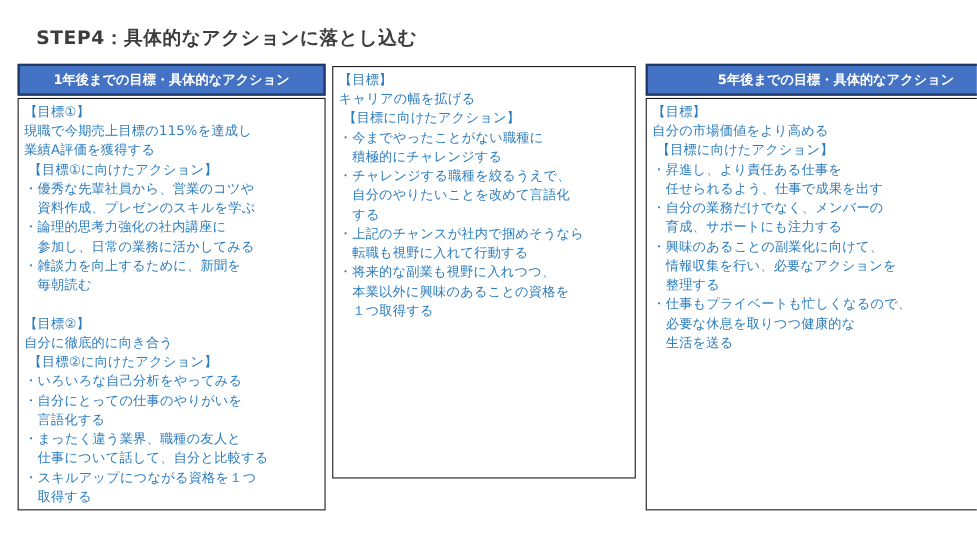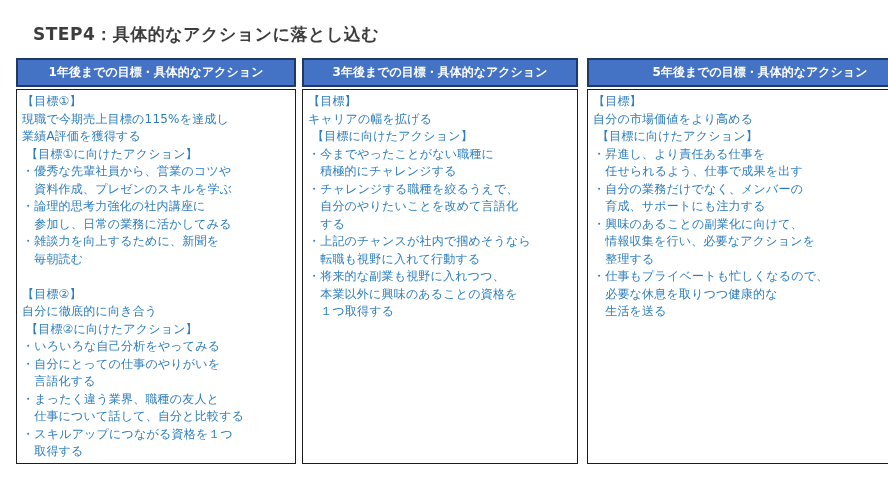--- a/index.html
+++ b/index.html
@@ -92,21 +92,20 @@
 ・いろいろな自己分析をやってみる
 ・自分にとっての仕事のやりがいを
 　言語化する
 ・まったく違う業界、職種の友人と
 　仕事について話して、自分と比較する
 ・スキルアップにつながる資格を１つ
 　取得する</div>
   </div>
 
   <div class="goal-column c2">
-    <div class="column-header">3年後までの目標・具体的なアクション</div>
     <div class="column-body">【目標】
 キャリアの幅を拡げる
  【目標に向けたアクション】
 ・今までやったことがない職種に
 　積極的にチャレンジする
 ・チャレンジする職種を絞るうえで、
 　自分のやりたいことを改めて言語化
 　する
 ・上記のチャンスが社内で掴めそうなら
 　転職も視野に入れて行動する

